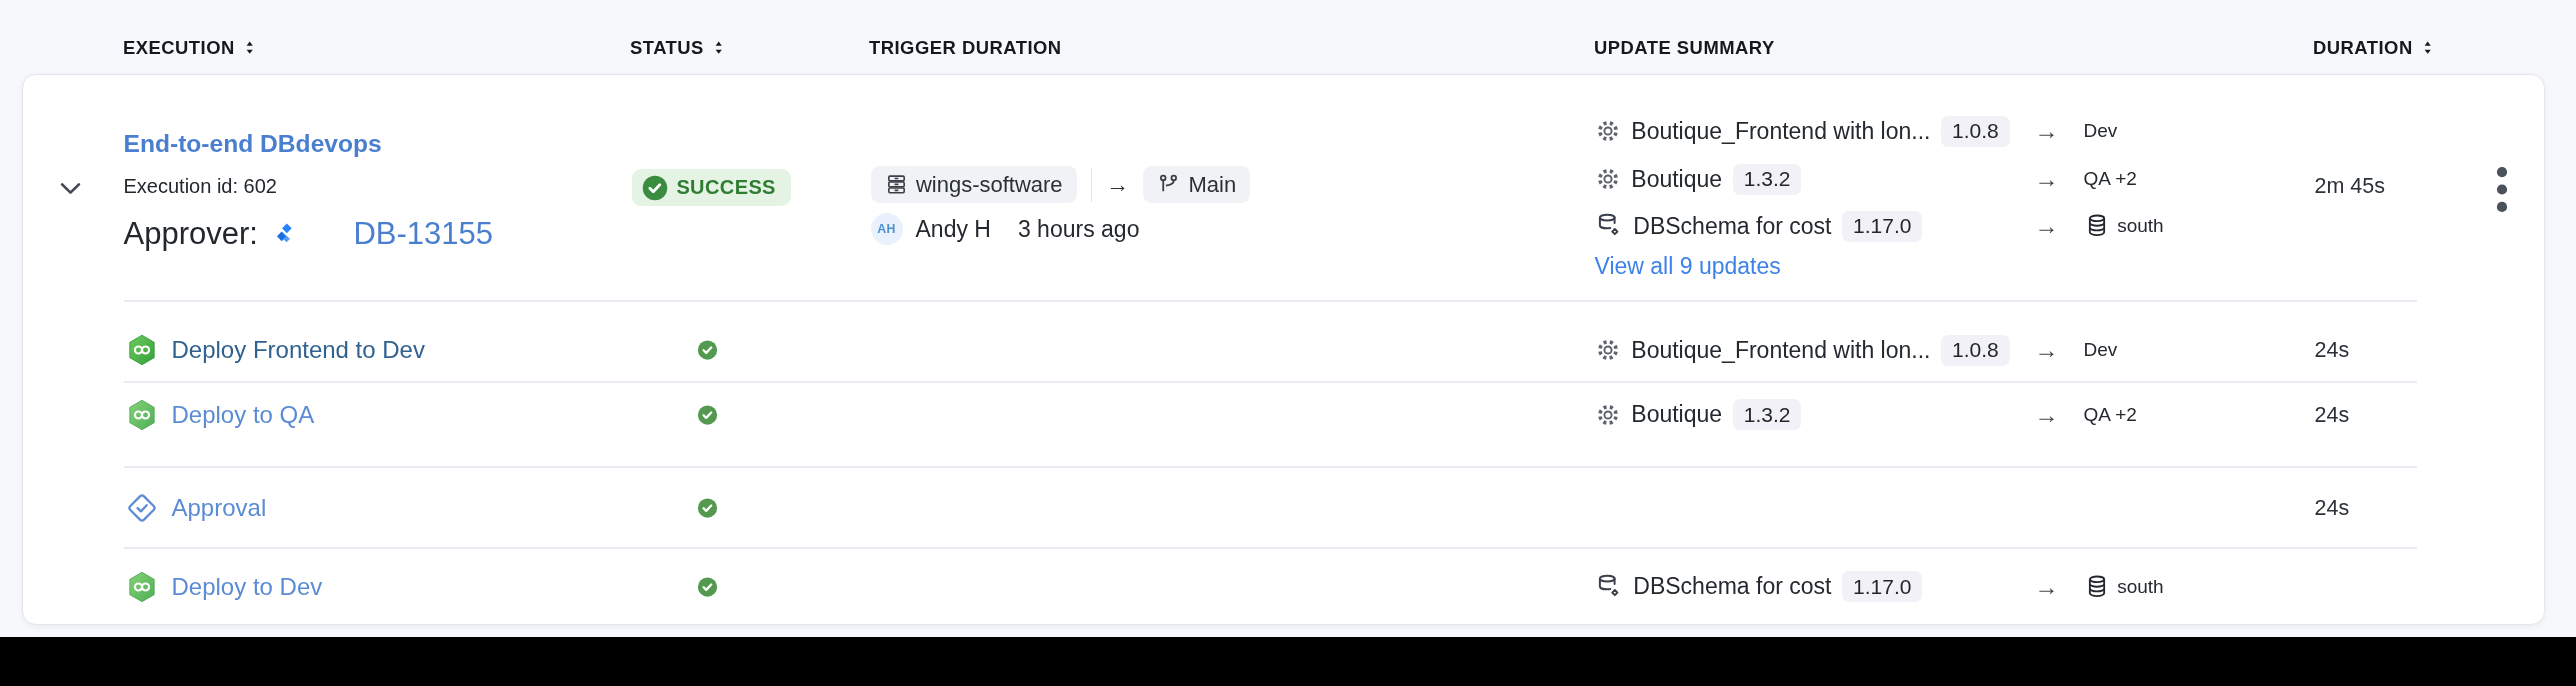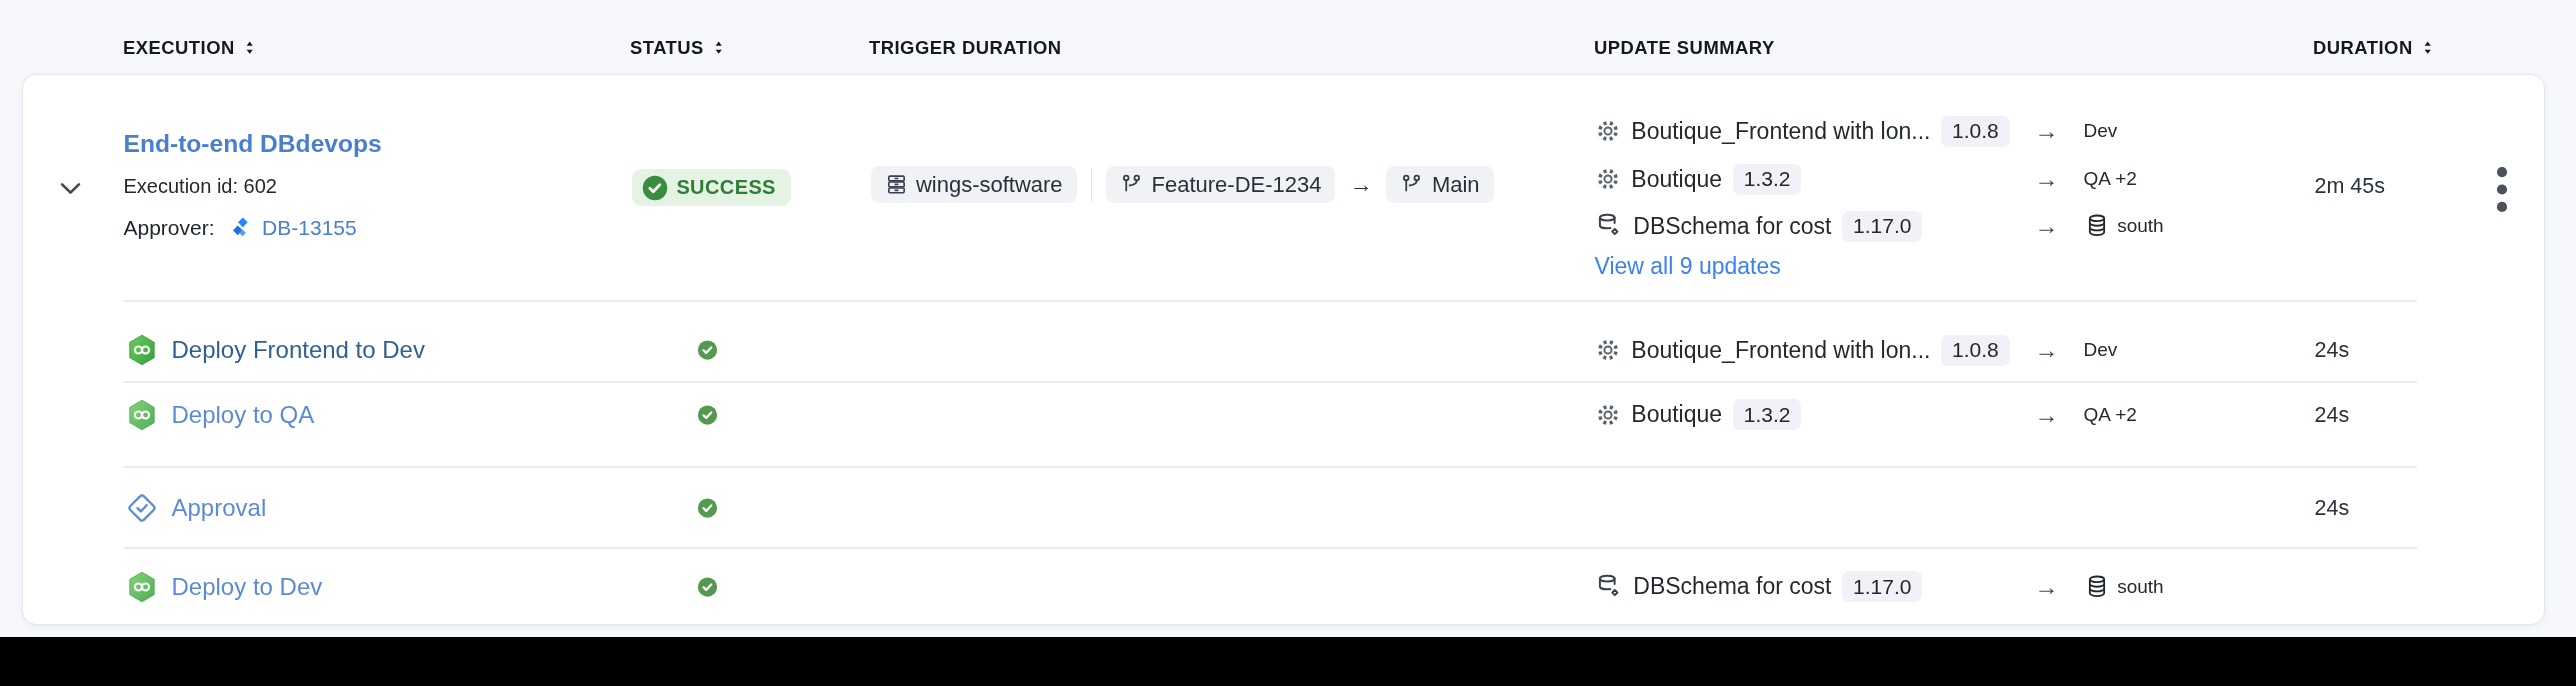--- a/index.html
+++ b/index.html
@@ -19,22 +19,22 @@
     position:absolute;left:21.5px;top:74px;width:2523px;height:551px;box-sizing:border-box;
     background:#ffffff;border:1.5px solid #e3e7ed;border-radius:14px;
     box-shadow:0 1.5px 6.1px rgba(16,24,40,.05);overflow:hidden;
   }
   .divider{position:absolute;left:101px;right:127px;height:1.5px;background:#e9ebf0;}
   
   .main-row{position:absolute;left:0;top:0;width:100%;height:226px;}
   .chevron{position:absolute;left:32px;top:98px;width:31px;height:31px;cursor:pointer;}
   .exec-name{position:absolute;left:101px;top:55px;font-size:24.6px;font-weight:700;color:#4a7fd0;text-decoration:none;}
   .exec-id{position:absolute;left:101px;top:100px;font-size:20px;color:#22272e;}
-  .approver{position:absolute;left:101px;top:141px;font-size:21px;color:#22272e;display:flex;align-items:center;gap:9.2px;}
-  .approver a{color:#4a7fd0;text-decoration:none;}
+  .approver{position:absolute;left:101px;top:141px;font-size:31px;color:#22272e;display:flex;align-items:center;gap:9.2px;}
+  .approver a{color:#4a7fd0;text-decoration:none;margin-left:48px;}
   .jira-ic{width:24.6px;height:24.6px;margin-left:4.6px;}
   .badge{
     position:absolute;left:609px;top:94px;height:37px;padding:0 15.4px 0 9.2px;border-radius:9.2px;
     background:#e4f3e3;display:flex;align-items:center;gap:7.7px;
     font-size:20px;font-weight:700;color:#2f7d33;letter-spacing:0.4px;
   }
   .badge svg{width:28px;height:28px;}
   
   .trig-title{position:absolute;left:848px;top:48px;font-size:26px;font-weight:700;color:#2e6fdf;text-decoration:none;}
   .trig-tags{position:absolute;left:848px;top:91px;height:37px;display:flex;align-items:center;gap:14px;}
@@ -153,38 +153,35 @@
         <div class="tag">
           <svg viewBox="0 0 24 24" fill="none" stroke="#3a4049" stroke-width="1.7">
               <rect x="4" y="3.2" width="16" height="5" rx="1.2"></rect>
               <rect x="4" y="9.4" width="16" height="5" rx="1.2"></rect>
               <rect x="4" y="15.6" width="16" height="5" rx="1.2"></rect>
               <path d="M10 5.7h4M10 11.9h4M10 18.1h4"></path>
             </svg>
           <span>wings-software</span>
         </div>
         <div class="tag-divider"></div>
-        <div class="tag">
-          <svg viewBox="0 0 24 24" fill="none" stroke="#3a4049" stroke-width="1.9">
-              <circle cx="6.5" cy="5.2" r="2.4"></circle>
-              <circle cx="17.5" cy="5.2" r="2.4"></circle>
-              <path d="M6.5 7.8V19M17.5 7.8c0 4.4-4.8 4.7-8.2 5.3"></path>
-            </svg>
-          <span>Feature-DE-1234</span>
-        </div>
         <span class="tag-arrow">→</span>
         <div class="tag">
           <svg viewBox="0 0 24 24" fill="none" stroke="#3a4049" stroke-width="1.9">
               <circle cx="6.5" cy="5.2" r="2.4"></circle>
               <circle cx="17.5" cy="5.2" r="2.4"></circle>
               <path d="M6.5 7.8V19M17.5 7.8c0 4.4-4.8 4.7-8.2 5.3"></path>
             </svg>
           <span>Main</span>
         </div>
       </div>
+      <div class="trig-author">
+        <div class="avatar">AH</div>
+        <span>Andy H</span>
+        <span class="author-time">3 hours ago</span>
+      </div>
 
       <div class="update-line u-main-0">
         <svg class="gear-ic" viewBox="0 0 24 24" fill="none" stroke="#5c636d">
             <circle cx="12" cy="12" r="3.3" stroke-width="1.8"></circle>
             <circle cx="12" cy="12" r="7.5" stroke-width="3.3" stroke-dasharray="2.9 3" transform="rotate(11 12 12)"></circle>
           </svg>
         <span>Boutique_Frontend with lon...</span>
         <span class="ver-chip">1.0.8</span>
         <span class="u-arrow">→</span>
         <span class="u-target">Dev</span>

